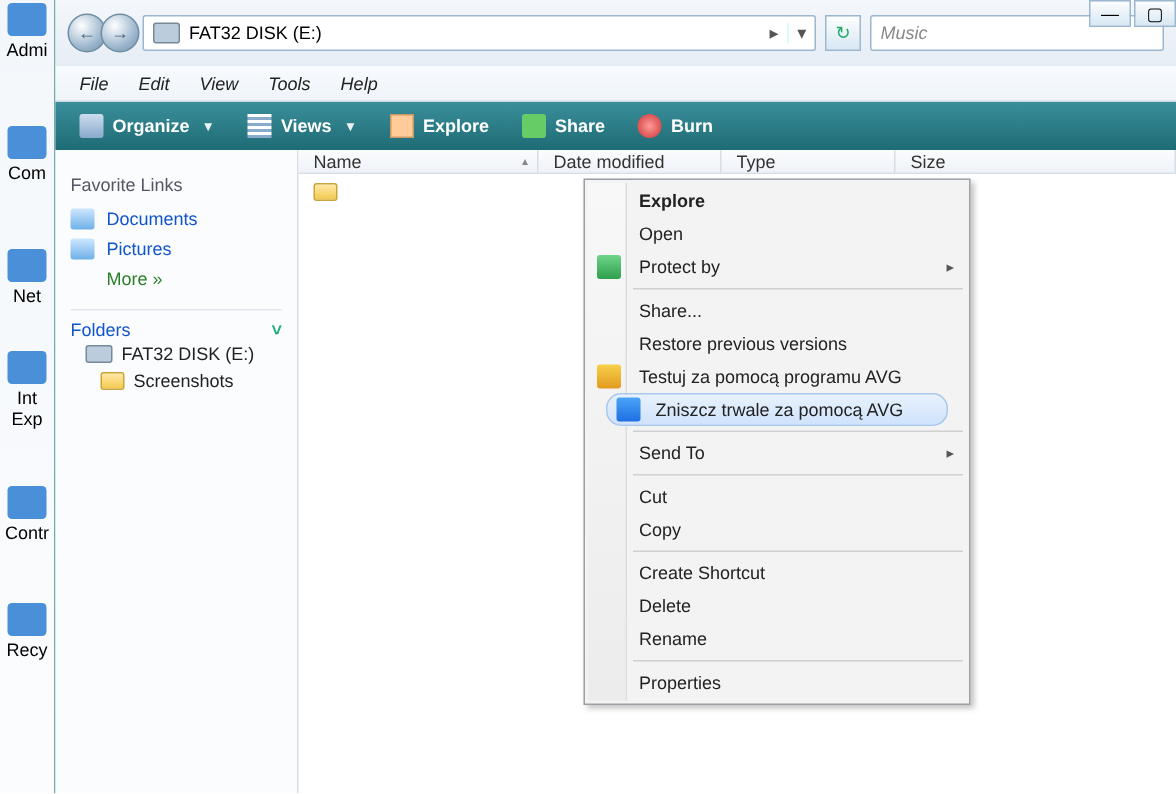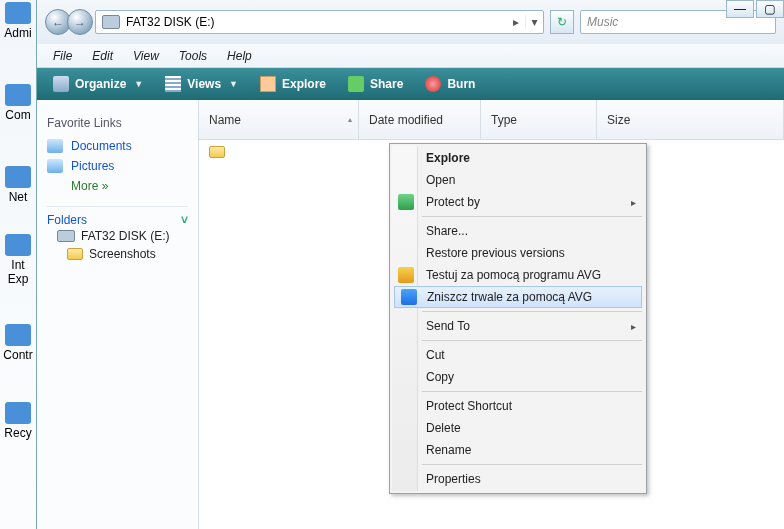--- a/index.html
+++ b/index.html
@@ -50,39 +50,39 @@
   .navpane .lnk { display:flex;align-items:center; gap:8px; padding:3px 0; }
   .navpane .lnk .li { width:16px;height:14px; background:linear-gradient(#cde7ff,#6fb0e8); border-radius:2px;}
   .navpane .lnk.more{color:#2a7e2a;}
   .navpane .folders-hdr{display:flex;justify-content:space-between;align-items:center;color:#15c;margin-top:10px;border-top:1px solid #e3e8ef;padding-top:6px;}
   .tree .node{display:flex;align-items:center;gap:6px;padding:2px 0 2px 10px;color:#222;}
   .tree .node .drvico{width:18px;height:12px;background:#bcd;border:1px solid #789;border-radius:2px;}
   .tree .node .fold{width:16px;height:12px;background:linear-gradient(#ffe9a8,#f3c94e);border:1px solid #caa43a;border-radius:2px;}
   .tree .child{padding-left:20px;}
 
   .content { flex:1; display:flex; flex-direction:column; }
-  .cols { height:40px; display:flex; align-items:center; border-bottom:1px solid #d6dde5; background:linear-gradient(#fbfcfe,#eef2f7); }
+  .cols { height:16px; display:flex; align-items:center; border-bottom:1px solid #d6dde5; background:linear-gradient(#fbfcfe,#eef2f7); }
   .cols .col { padding:0 10px; height:100%; display:flex; align-items:center; border-right:1px solid #d6dde5; color:#333; position:relative;}
   .cols .col .sort{position:absolute;right:6px;font-size:8px;color:#888;}
   .c-name{width:160px;} .c-date{width:122px;} .c-type{width:116px;} .c-size{flex:1;}
 
   .rows { flex:1; position:relative; }
   .row { display:flex; align-items:center; height:22px; }
   .row .cell{padding:0 10px;}
   .row .fold{width:16px;height:12px;background:linear-gradient(#ffe9a8,#f3c94e);border:1px solid #caa43a;border-radius:2px;margin-right:6px;display:inline-block;vertical-align:middle;}
 
   
   .ctx { position:absolute; left:190px; top:3px; width:258px; background:#f3f3f3; border:1px solid #9aa0a6; box-shadow:2px 2px 4px rgba(0,0,0,.25); padding:3px 2px;}
   .ctx .strip{position:absolute;left:2px;top:2px;bottom:2px;width:26px;background:linear-gradient(#f8f8f8,#ececec);border-right:1px solid #ddd;}
   .ctx .mi{position:relative;display:flex;align-items:center;height:22px;padding-left:34px;padding-right:14px;color:#222;}
   .ctx .mi.bold{font-weight:bold;}
   .ctx .mi .mii{position:absolute;left:6px;width:16px;height:16px;}
   .ctx .mi .sub{position:absolute;right:8px;font-size:10px;color:#555;}
   .ctx .sep{height:1px;background:#d0d0d0;margin:3px 2px 3px 30px;}
-  .ctx .mi.hl{background:linear-gradient(#e8f1fc,#cfe3fb);border:1px solid #a7c7ef;border-radius:0;margin:0 2px;padding-left:32px;}
+  .ctx .mi.hl{background:linear-gradient(#e8f1fc,#cfe3fb);border:1px solid #a7c7ef;border-radius:10px;margin:0 12px;padding-left:32px;}
   .mii-avg{background:linear-gradient(#f7d14a,#e39a1f);border-radius:2px;}
   .mii-shld{background:linear-gradient(#4aa3f7,#1f6fe3);border-radius:2px;}
   .mii-shr{background:linear-gradient(#6fd48a,#2fa04d);border-radius:2px;}
 
 </style>
 </head>
 <body>
 
 <div class="desk">
   <div class="desk-item"><div class="di"></div><span>Admi</span></div>
@@ -256,21 +256,21 @@
             </div>
           <div class="sep"></div>
           <div class="mi">
               <span>Cut</span>
             </div>
           <div class="mi">
               <span>Copy</span>
             </div>
           <div class="sep"></div>
           <div class="mi">
-              <span>Protect Shortcut</span>
+              <span>Create Shortcut</span>
             </div>
           <div class="mi">
               <span>Delete</span>
             </div>
           <div class="mi">
               <span>Rename</span>
             </div>
           <div class="sep"></div>
           <div class="mi">
               <span>Properties</span>

